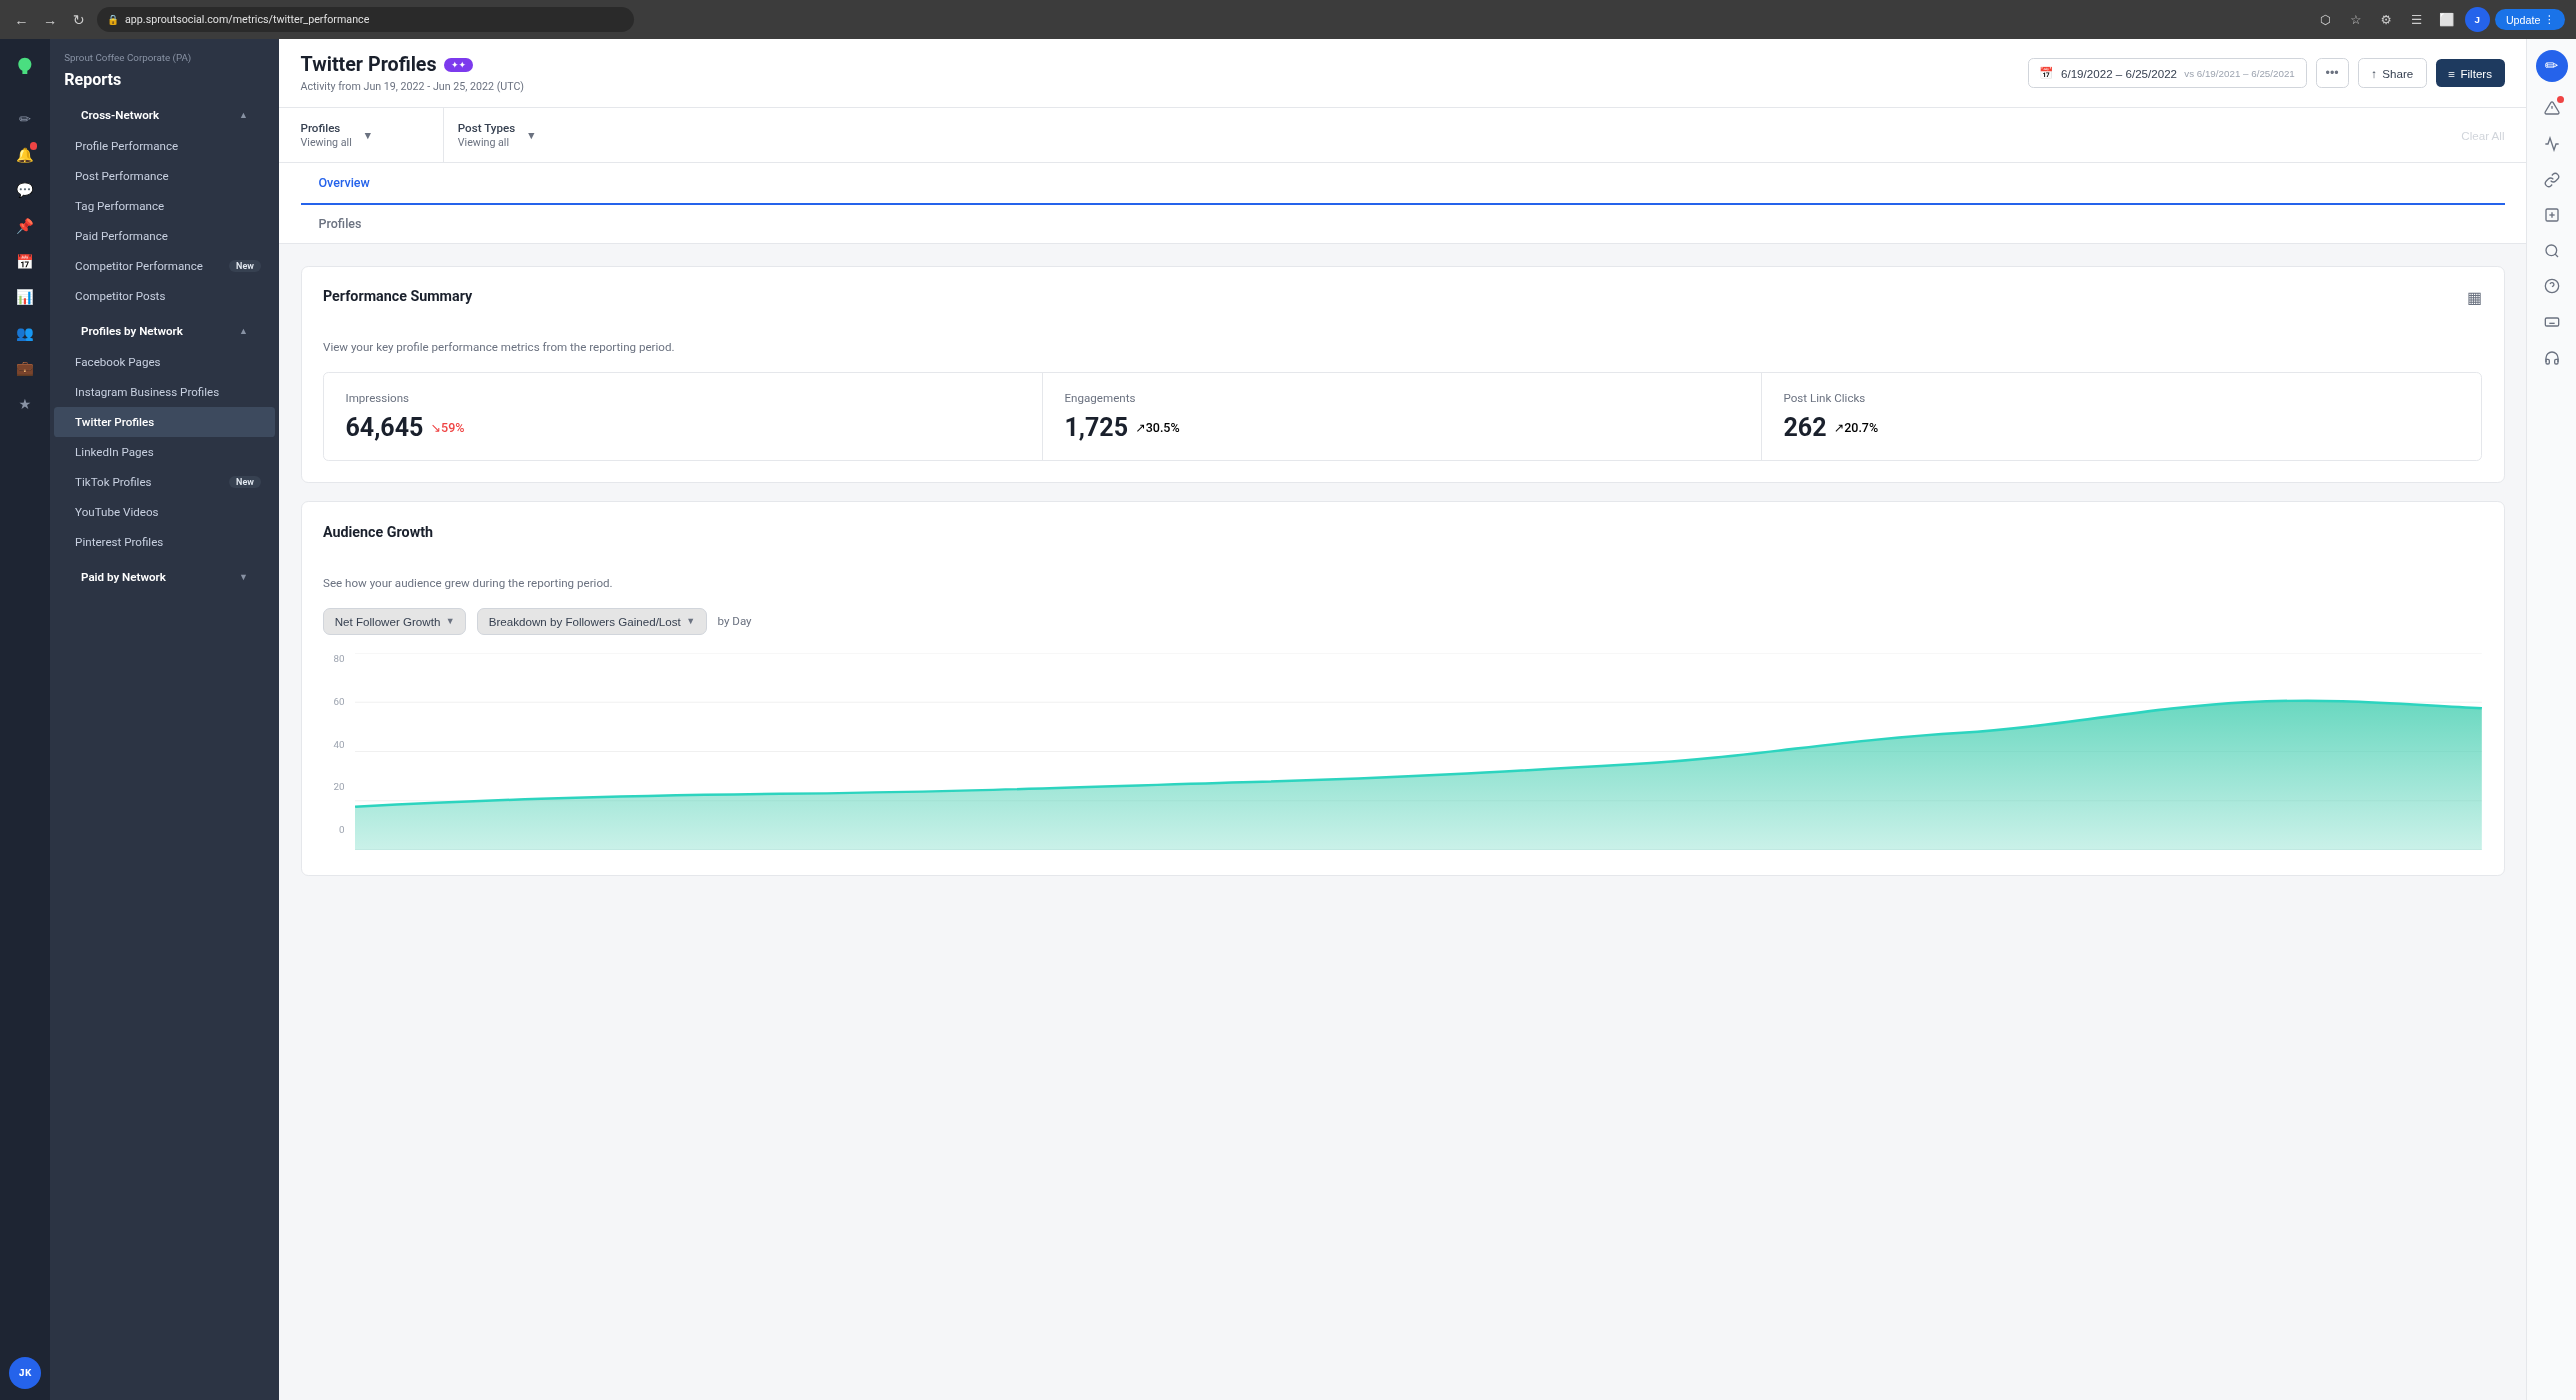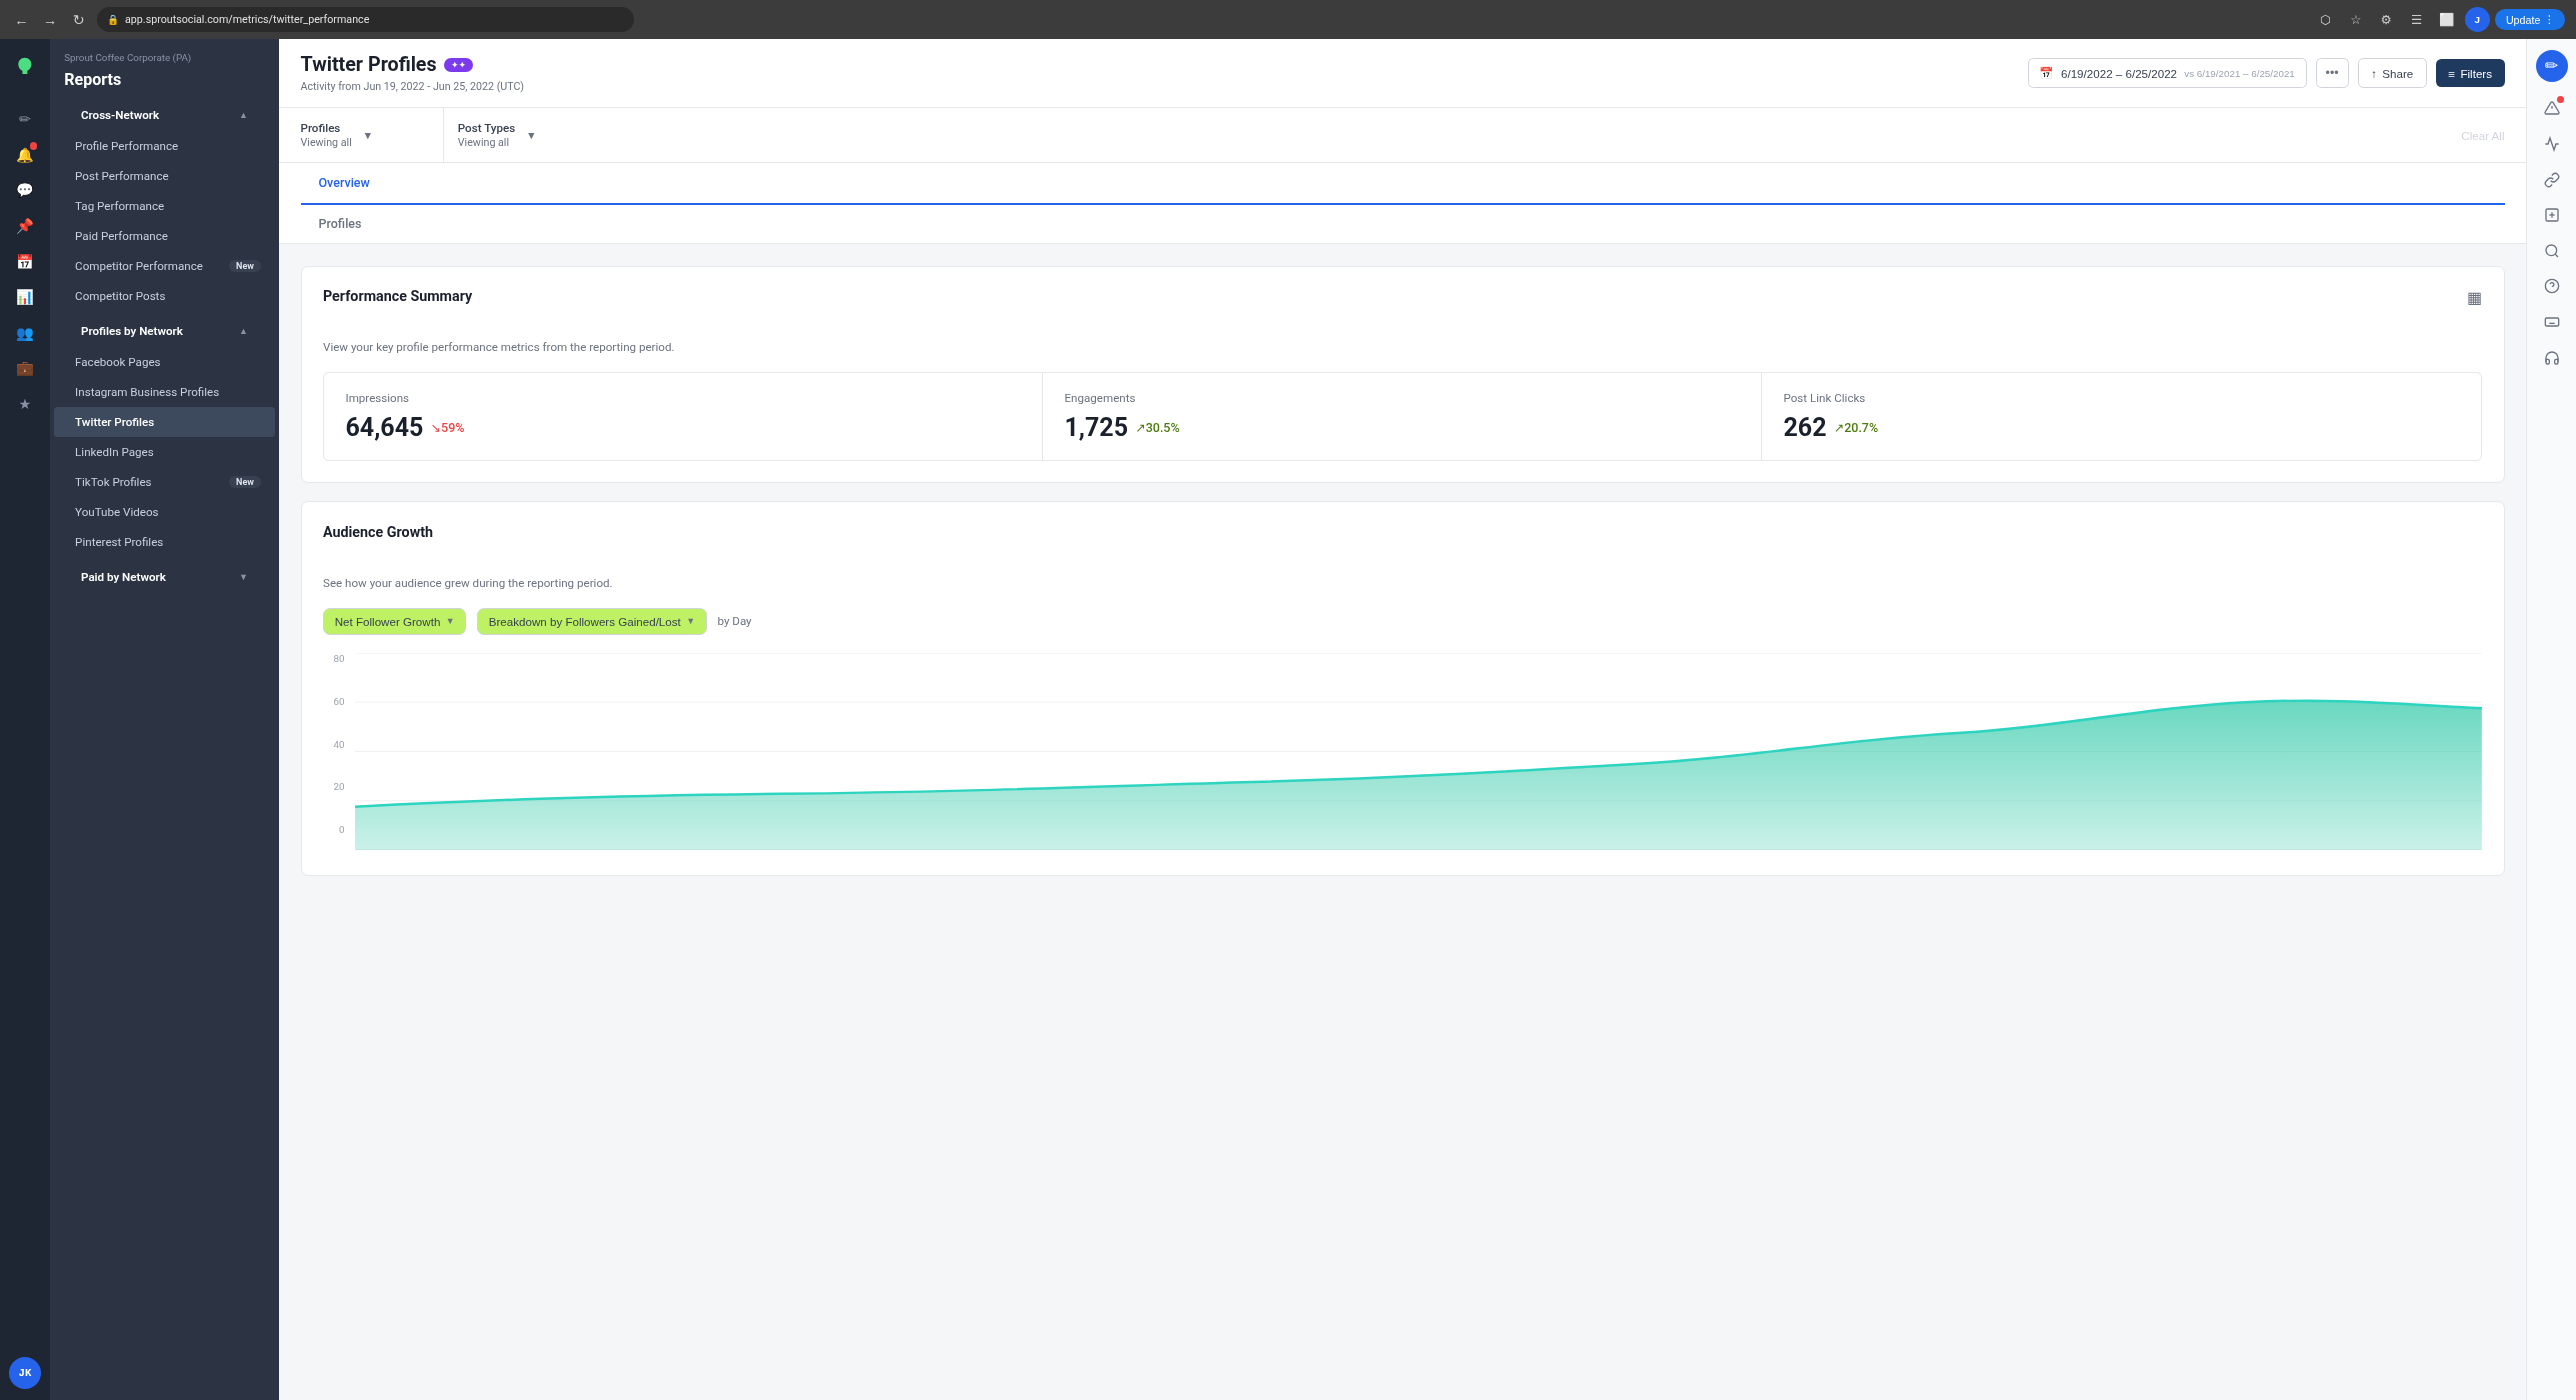--- a/index.html
+++ b/index.html
@@ -80,25 +80,25 @@
     .card-icon { color: #6b7280; font-size: 16px; cursor: pointer; }
 
     
     .metrics-grid { display: grid; grid-template-columns: repeat(3, 1fr); gap: 0; border: 0.9px solid #e5e7eb; border-radius: 5.4px; overflow: hidden; }
     .metric-cell { padding: 18px 21.5px; border-right: 0.9px solid #e5e7eb; }
     .metric-cell:last-child { border-right: none; }
     .metric-label { font-size: 11.6px; color: #6b7280; margin-bottom: 7.2px; }
     .metric-value { font-size: 25px; font-weight: 700; color: #1a202c; display: flex; align-items: center; gap: 7.2px; }
     .metric-change { font-size: 12.5px; font-weight: 500; display: flex; align-items: center; gap: 1.8px; }
     .metric-change.down { color: #ef4444; }
-    .metric-change.up { color: #4d7c0f; }
+    .metric-change.up { color: #000000; }
 
     
     .chart-filters { display: flex; align-items: center; gap: 10.7px; margin-bottom: 18px; flex-wrap: wrap; }
-    .chart-filter-btn { display: flex; align-items: center; gap: 5.4px; border: 0.9px solid #d1d5db; border-radius: 7px; padding: 6.3px 10.7px; background: #bef264; cursor: pointer; font-size: 11.6px; color: #374151; }
+    .chart-filter-btn { display: flex; align-items: center; gap: 5.4px; border: 0.9px solid #d1d5db; border-radius: 7px; padding: 6.3px 10.7px; background: #e5e5e5; cursor: pointer; font-size: 11.6px; color: #374151; }
     .chart-filter-btn .chevron { font-size: 9px; color: #6b7280; }
     .by-day-label { font-size: 11.6px; color: #6b7280; }
     .y-label { font-size: 9.8px; color: #9ca3af; }
 
     
     .right-rail { width: 50px; background: #f9fafb; border-left: 0.9px solid #e5e7eb; display: flex; flex-direction: column; align-items: center; padding: 10.7px 0; gap: 3.6px; flex-shrink: 0; }
     .right-rail-icon { width: 32px; height: 32px; display: flex; align-items: center; justify-content: center; border-radius: 7.2px; cursor: pointer; color: #6b7280; font-size: 14.3px; position: relative; }
     .right-rail-icon .badge { position: absolute; top: 3.6px; right: 3.6px; width: 7.2px; height: 7.2px; background: #ef4444; border-radius: 50%; }
     .right-rail-btn { width: 32px; height: 32px; border-radius: 50%; background: #2563eb; color: white; display: flex; align-items: center; justify-content: center; font-size: 16px; cursor: pointer; border: none; margin-bottom: 7.2px; }
   </style>

